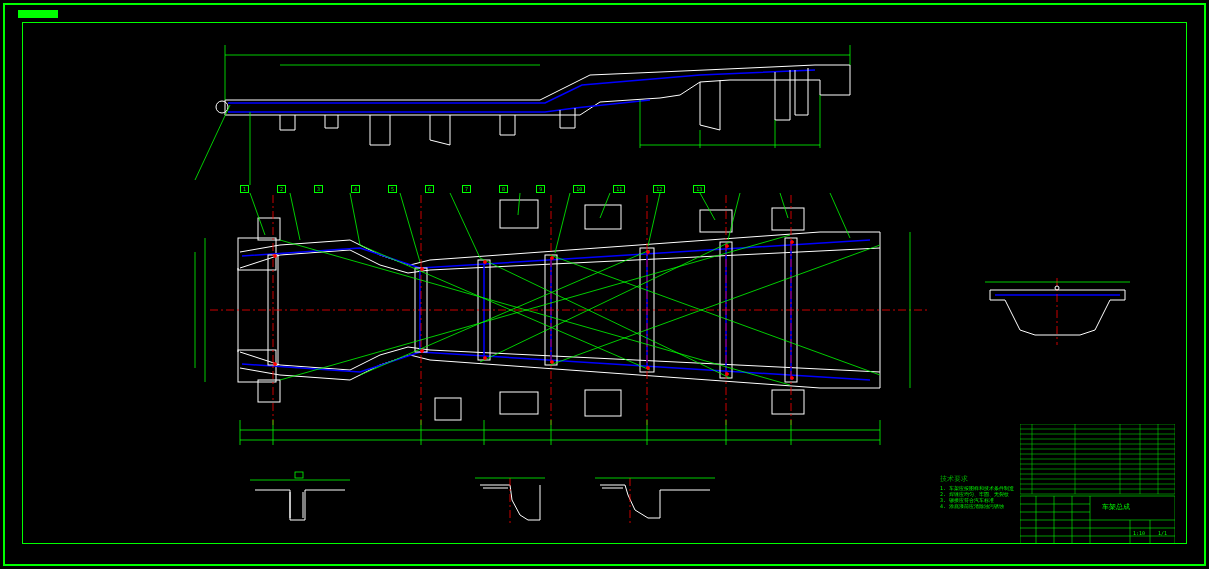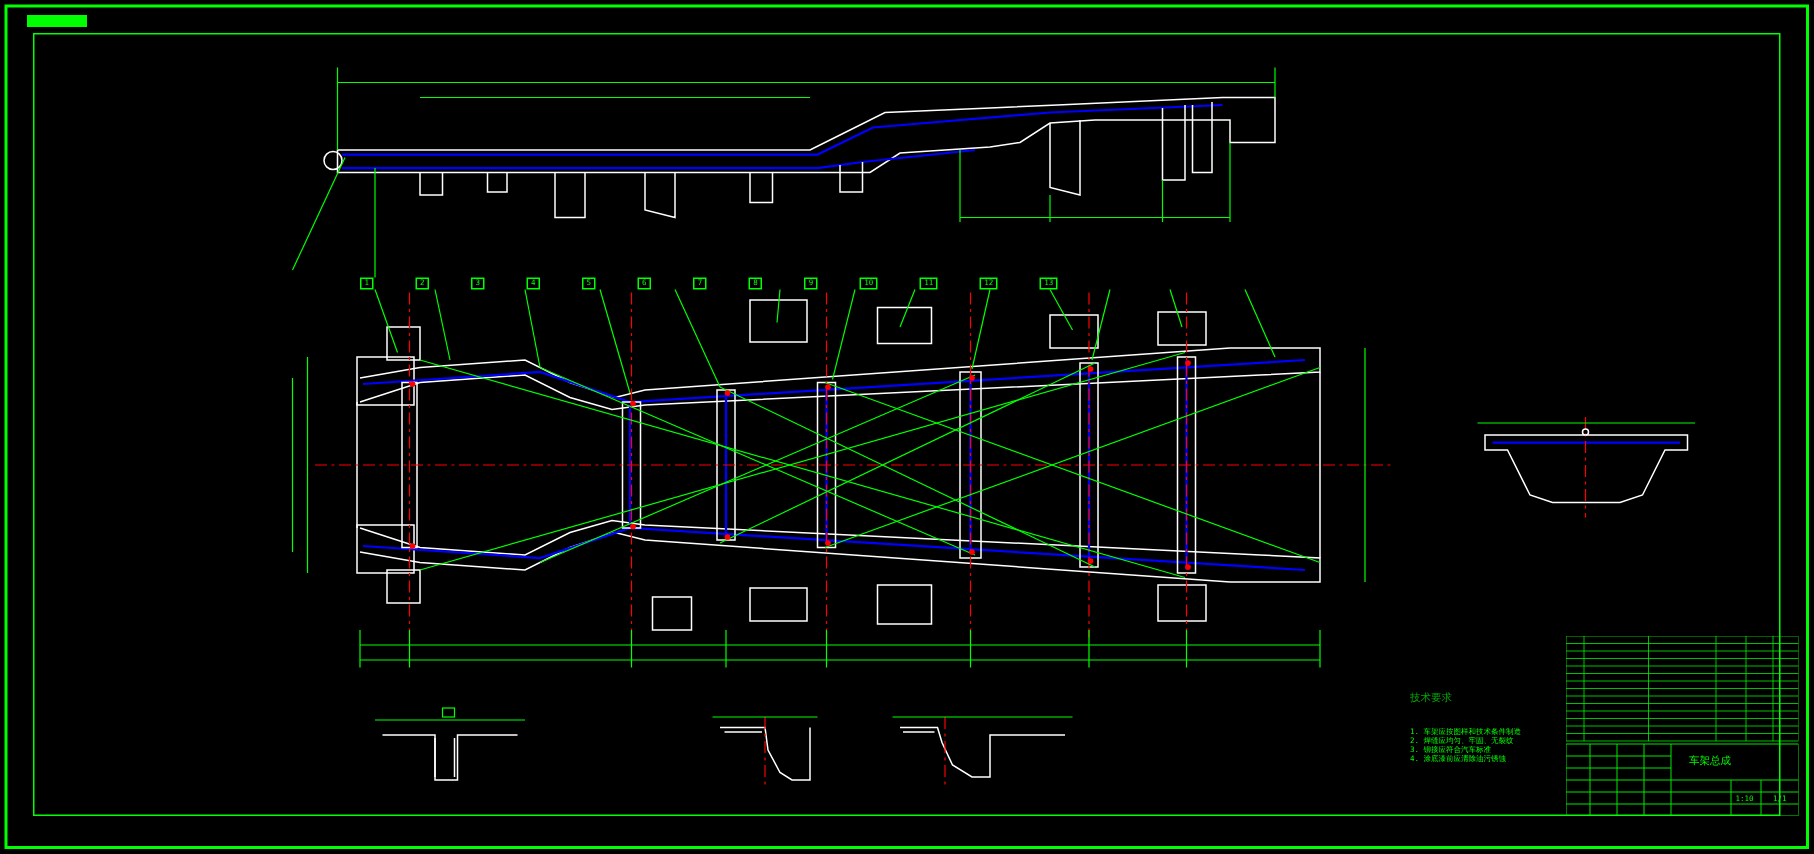--- a/index.html
+++ b/index.html
@@ -6,21 +6,21 @@
 body{background:#000;width:1209px;height:569px;position:relative;font-family:monospace;font-size:6px;color:#0f0}
 .outer-border{position:absolute;border:2px solid #0f0;top:3px;left:3px;right:3px;bottom:3px}
 .inner-border{position:absolute;border:1px solid #0f0;top:22px;left:22px;right:22px;bottom:25px}
 .tab{position:absolute;top:10px;left:18px;width:40px;height:8px;background:#0f0}
 .white-line{stroke:#fff;stroke-width:1;fill:none}
 .blue-line{stroke:#00f;stroke-width:1.5;fill:none}
 .green-line{stroke:#0f0;stroke-width:0.8;fill:none}
 .red-line{stroke:#f00;stroke-width:0.8;fill:none;stroke-dasharray:8 3 2 3}
 .red-solid{stroke:#f00;stroke-width:0.8;fill:none}
 svg{position:absolute;top:0;left:0}
-.title-block{position:absolute;bottom:25px;right:10px;width:155px;height:120px}
+.title-block{position:absolute;bottom:25px;right:34px;width:155px;height:120px}
 .notes{position:absolute;right:195px;bottom:60px;color:#0f0;font-size:5px;line-height:6px}
 </style>
 </head>
 <body>
 
 <div class="outer-border"></div>
 <div class="inner-border"></div>
 <div class="tab"></div>
 
 <svg width="1209" height="569">
@@ -199,21 +199,21 @@
   <span style="border:0.5px solid #0f0;padding:0 2px;font-size:5px">7</span>
   <span style="border:0.5px solid #0f0;padding:0 2px;font-size:5px">8</span>
   <span style="border:0.5px solid #0f0;padding:0 2px;font-size:5px">9</span>
   <span style="border:0.5px solid #0f0;padding:0 2px;font-size:5px">10</span>
   <span style="border:0.5px solid #0f0;padding:0 2px;font-size:5px">11</span>
   <span style="border:0.5px solid #0f0;padding:0 2px;font-size:5px">12</span>
   <span style="border:0.5px solid #0f0;padding:0 2px;font-size:5px">13</span>
 </div>
 
 <div class="notes">
-  <div style="color:#0a0;font-size:7px;margin-bottom:17px">技术要求</div>
+  <div style="color:#0a0;font-size:7px;margin-bottom:3px">技术要求</div>
   <div>1. 车架应按图样和技术条件制造</div>
   <div>2. 焊缝应均匀、牢固、无裂纹</div>
   <div>3. 铆接应符合汽车标准</div>
   <div>4. 涂底漆前应清除油污锈蚀</div>
 </div>
 
 <div class="title-block">
 
   <svg width="155" height="120">
 

